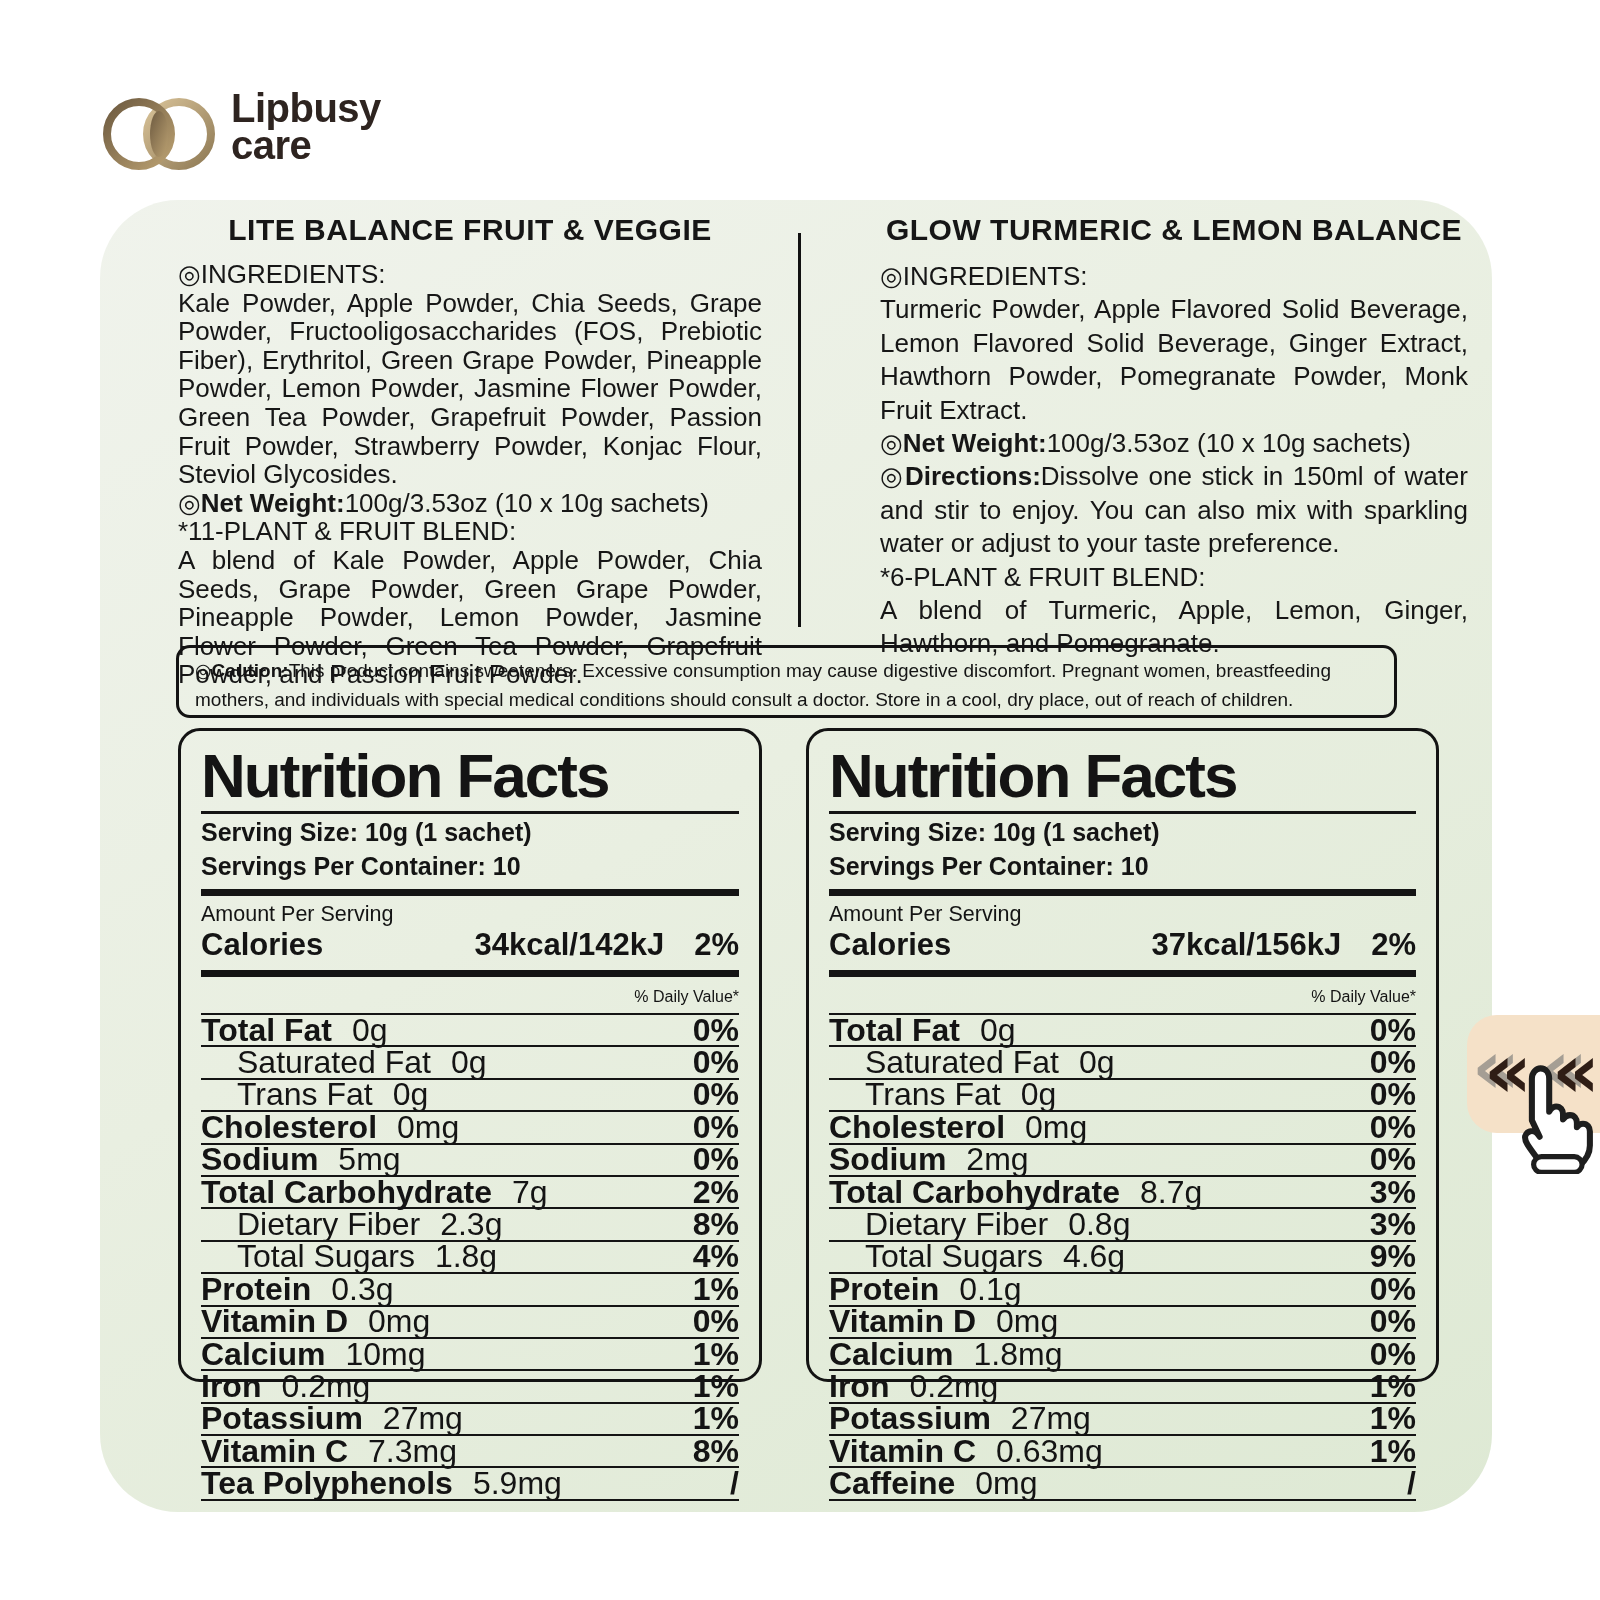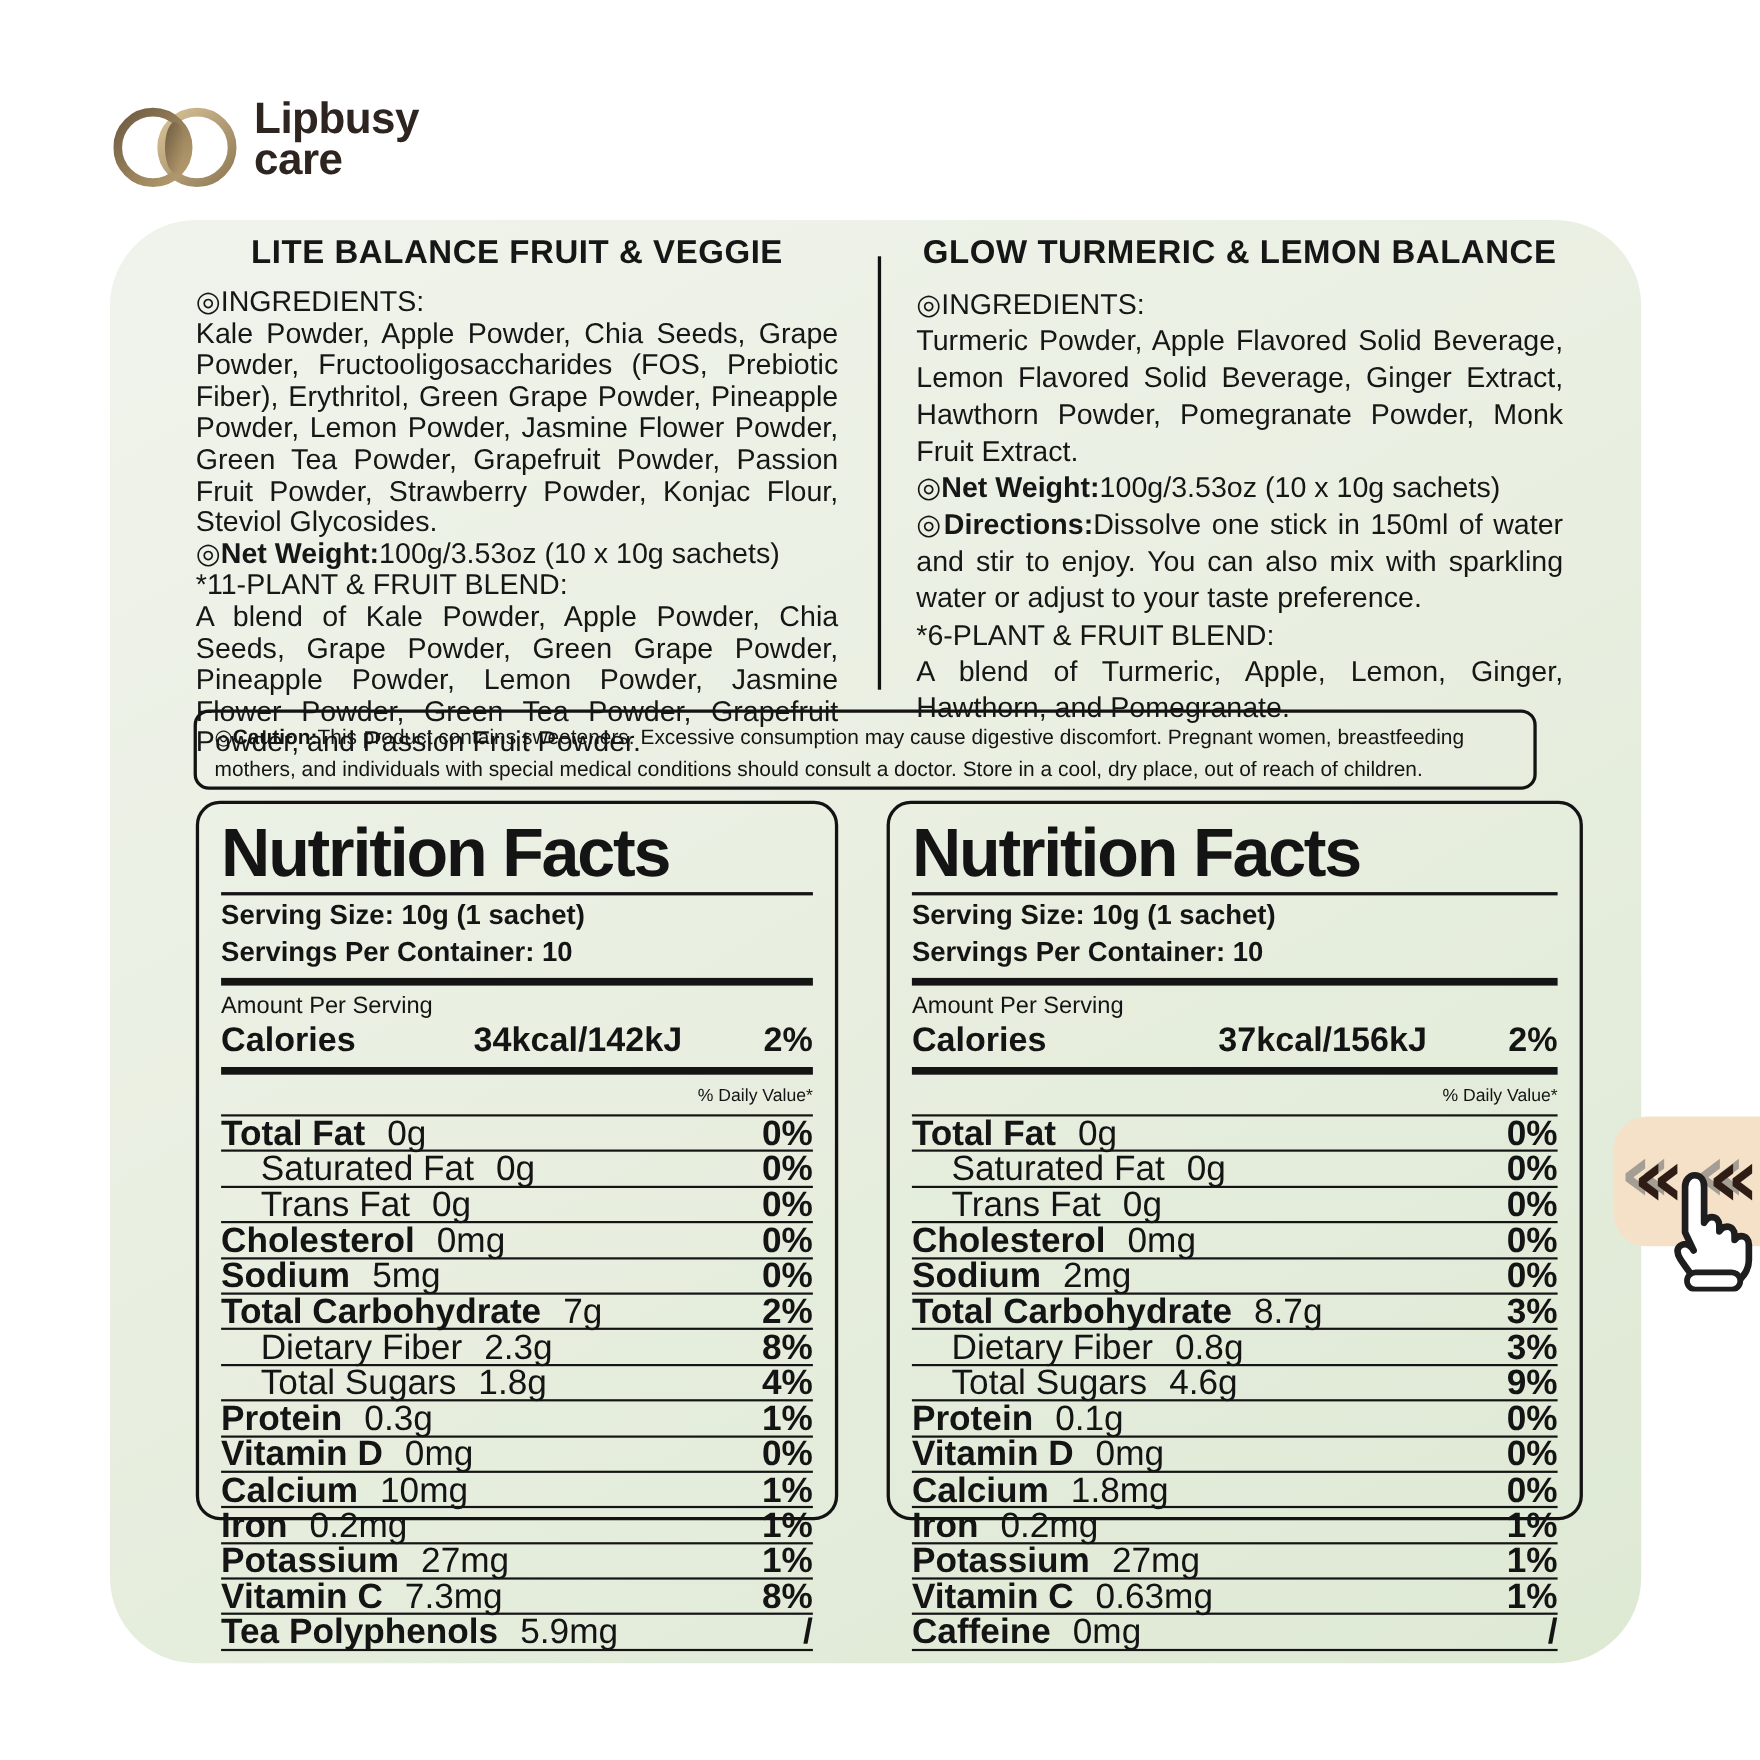--- a/index.html
+++ b/index.html
@@ -13,40 +13,40 @@
 
   
   .panel{left:100px;top:200px;width:1392px;height:1312px;border-radius:78px;
          background:linear-gradient(150deg,#f0f3ec 0%,#e9efe1 45%,#dee9d4 100%);}
 
   
   .col{color:#161616;}
   .col h2{margin:0 0 12px 0;font-size:30px;line-height:36px;font-weight:800;text-align:center;letter-spacing:0.5px;}
   .col p{margin:0;}
   .col-left{left:178px;top:212px;width:584px;font-size:26px;line-height:28.6px;}
-  .col-right{left:833px;top:212px;width:588px;font-size:26px;line-height:33.4px;}
+  .col-right{left:880px;top:212px;width:588px;font-size:26px;line-height:33.4px;}
   .b{font-weight:400;}
   .just{text-align:justify;}
   .vdivider{left:798px;top:233px;width:3px;height:394px;background:#111;}
 
   
   .caution{left:176px;top:645px;width:1221px;height:73px;border:3px solid #131313;border-radius:14px;
            box-sizing:border-box;padding:8px 16px;font-size:19px;line-height:29px;}
 
   
   .nf{top:728px;height:654px;border:3.5px solid #131313;border-radius:22px;background:transparent;
       box-sizing:border-box;padding:12px 20px 0 20px;}
   .nf-left{left:178px;width:584px;}
   .nf-right{left:806px;width:633px;}
   .nf h1{margin:0;font-size:62px;line-height:66px;font-weight:800;letter-spacing:-2px;
          border-bottom:3px solid #141414;padding-bottom:2px;white-space:nowrap;}
   .ss{font-size:25px;line-height:31px;font-weight:800;margin-top:3px;}
   .bar{height:7px;background:#141414;margin:7px 0 5px 0;}
   .aps{font-size:21.5px;line-height:26px;font-weight:400;}
-  .cal-row{display:flex;align-items:baseline;font-size:31px;line-height:36px;font-weight:800;gap:44px;}
+  .cal-row{display:flex;align-items:baseline;font-size:31px;line-height:36px;font-weight:800;}
   .cal-v{margin-left:auto;}
   .cal-d{margin-left:30px;}
   .dvn{text-align:right;font-size:16px;line-height:26px;font-weight:400;
        border-bottom:2.5px solid #141414;padding:2px 0 3px 0;}
   .nf-row{display:flex;align-items:center;height:32.4px;box-sizing:border-box;
           border-bottom:2.5px solid #141414;font-size:32px;}
   .nf-row.indent{padding-left:36px;}
   .nf-name{font-weight:400;}
   .nf-name.bold{font-weight:800;}
   .nf-amt{margin-left:20px;}

